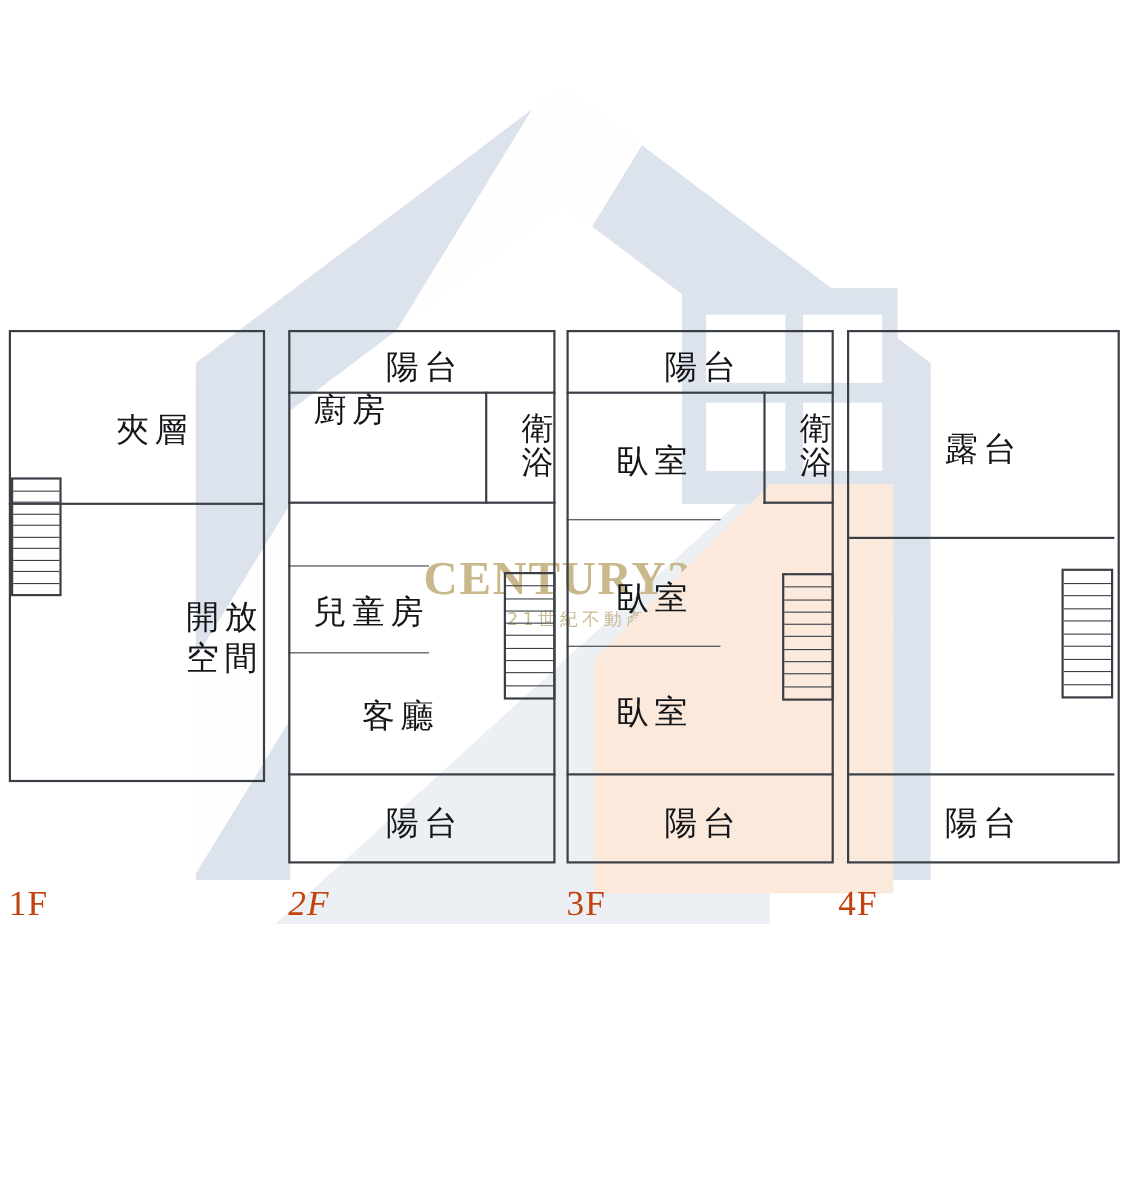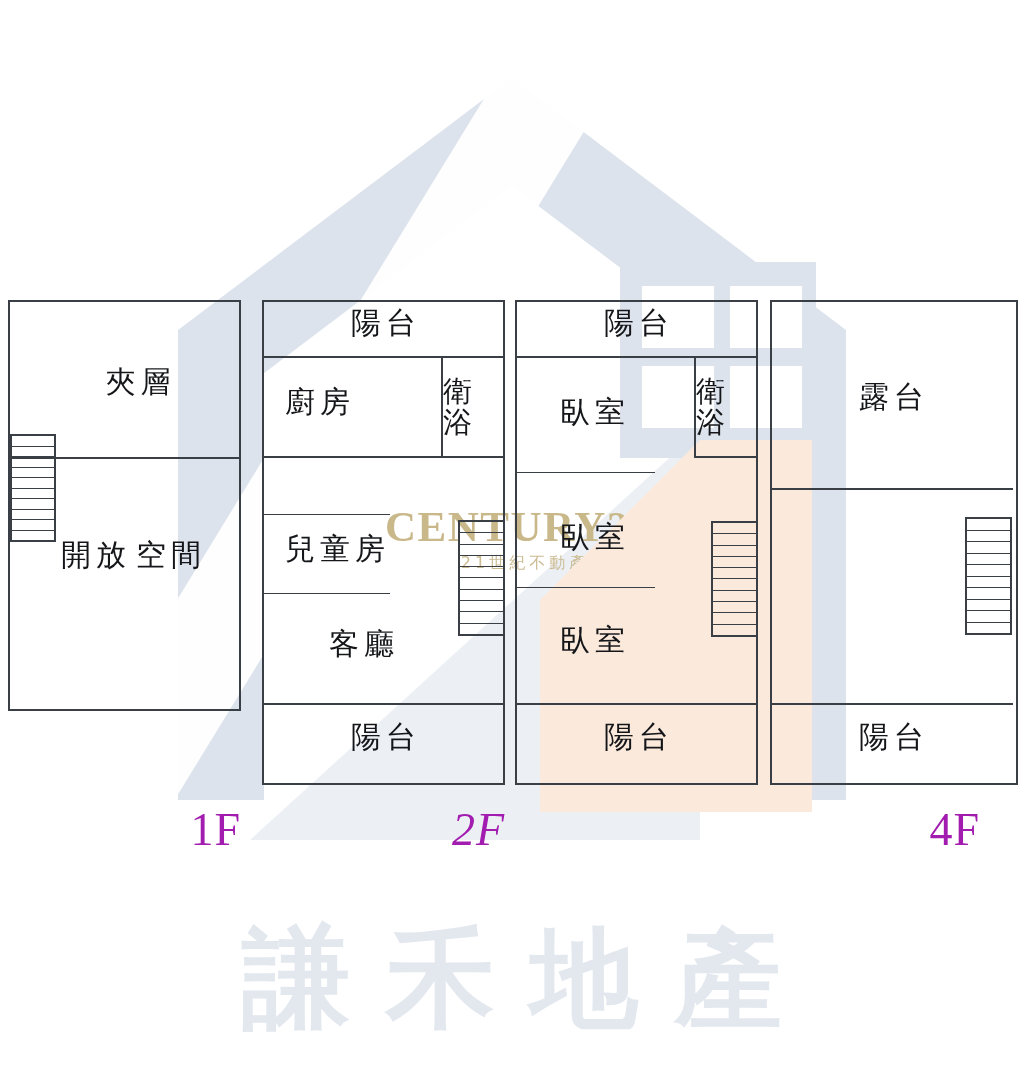--- a/index.html
+++ b/index.html
@@ -84,39 +84,39 @@
   
   .floor {
     position: absolute;
     z-index: 4;
     border: 2.2px solid #3a3f46;
     background: transparent;
   }
   .room {
     position: absolute;
     display: flex;
-    align-items: flex-start;
+    align-items: flex-end;
     justify-content: center;
     color: #15161a;
-    font-family: Liberation Sans, sans-serif;
+    font-family: Liberation Mono, monospace;
     font-size: 30px;
     letter-spacing: 5px;
     text-indent: 5px;
     white-space: nowrap;
   }
   .room.left   { justify-content: flex-start; padding-left: 16px; }
   .room.vert {
     flex-direction: column;
     letter-spacing: 0;
     text-indent: 0;
     line-height: 1.08;
     font-size: 29px;
   }
   .room.two-line {
-    flex-direction: row;
+    flex-direction: column;
     line-height: 1.22;
     padding-left: 13px;
   }
 
   
   .hline {
     position: absolute;
     height: 0;
     border-top: 2.2px solid #3a3f46;
   }
@@ -139,24 +139,24 @@
   .stairs .step {
     flex: 1 1 0;
     border-bottom: 1.8px solid #3a3f46;
   }
   .stairs .step:last-child { border-bottom: none; }
 
   
   .floor-label {
     position: absolute;
     z-index: 5;
-    text-align: right;
+    text-align: left;
     font-family: "Liberation Serif", "DejaVu Serif", serif;
-    font-size: 46px;
-    color: #a21caf;
+    font-size: 32px;
+    color: #c2410c;
     letter-spacing: 1px;
   }
 
   
   #hl-orange {
     position: absolute;
     z-index: 2;
     pointer-events: none;
   }
 </style>
@@ -215,21 +215,20 @@
     <path d="M 540 600 L 700 440 L 812 440 L 812 812 L 540 812 Z" fill="#fbeadb"></path>
     <path d="M 540 600 L 540 812 L 812 812 L 812 560 Z" fill="#fbeadb"></path>
   </svg>
 
 
   <div id="wm-c21">
     <div class="c21-main">CENTURY21.</div>
     <div class="c21-sub">21世紀不動產</div>
   </div>
 
-  <div id="wm-bottom">謙禾地產</div>
 
   <div class="floor" id="floor-1" style="left:8px; top:300px; width:233px; height:411px;">
 
     <div class="hline" style="left:-2px; top:155px; width:233px;"></div>
 
     <div class="room" style="left:0px; top:60px; width:256px; height:50px;">
       <span>夾層</span>
     </div>
 
     <div class="room two-line" style="left:0px; top:235px; width:229px; height:92px;">
@@ -263,21 +262,21 @@
 
     <div class="hline thin" style="left:-2px; top:212px; width:128px;"></div>
 
     <div class="hline thin" style="left:-2px; top:291px; width:128px;"></div>
 
     <div class="hline" style="left:-2px; top:401px; width:243px;"></div>
 
     <div class="room" style="left:0px; top:1px; width:239px; height:52px;">
       <span>陽台</span>
     </div>
-    <div class="room left" style="left:0px; top:80px; width:175px; height:48px;">
+    <div class="room left" style="left:0px; top:44px; width:175px; height:48px;">
       <span>廚房</span>
     </div>
     <div class="room vert" style="left:179px; top:58px; width:60px; height:94px;">
       <span>衛</span>
       <span>浴</span>
     </div>
     <div class="room" style="left:0px; top:322px; width:195px; height:48px;">
       <span>客廳</span>
     </div>
     <div class="room left" style="left:0px; top:227px; width:180px; height:48px;">
@@ -341,20 +340,21 @@
     <div class="step"></div>
     <div class="step"></div>
     <div class="step"></div>
     <div class="step"></div>
     <div class="step"></div>
     <div class="step"></div>
     <div class="step"></div>
     <div class="step"></div>
     <div class="step"></div>
   </div>
+  <div class="floor-label" style="left:515px; top:803px; width:243px;">3F</div>
 
   <div class="floor" id="floor-4" style="left:770px; top:300px; width:248px; height:485px;">
 
     <div class="hline" style="left:-2px; top:186px; width:243px;"></div>
 
     <div class="hline" style="left:-2px; top:401px; width:243px;"></div>
 
     <div class="room" style="left:0px; top:75px; width:239px; height:52px;">
       <span>露台</span>
     </div>
@@ -368,15 +368,15 @@
     <div class="step"></div>
     <div class="step"></div>
     <div class="step"></div>
     <div class="step"></div>
     <div class="step"></div>
     <div class="step"></div>
     <div class="step"></div>
     <div class="step"></div>
     <div class="step"></div>
   </div>
-  <div class="floor-label" style="left:737px; top:803px; width:243px;">4F</div>
+  <div class="floor-label" style="left:762px; top:803px; width:243px;">4F</div>
 
 </div>
 
 </body></html>

